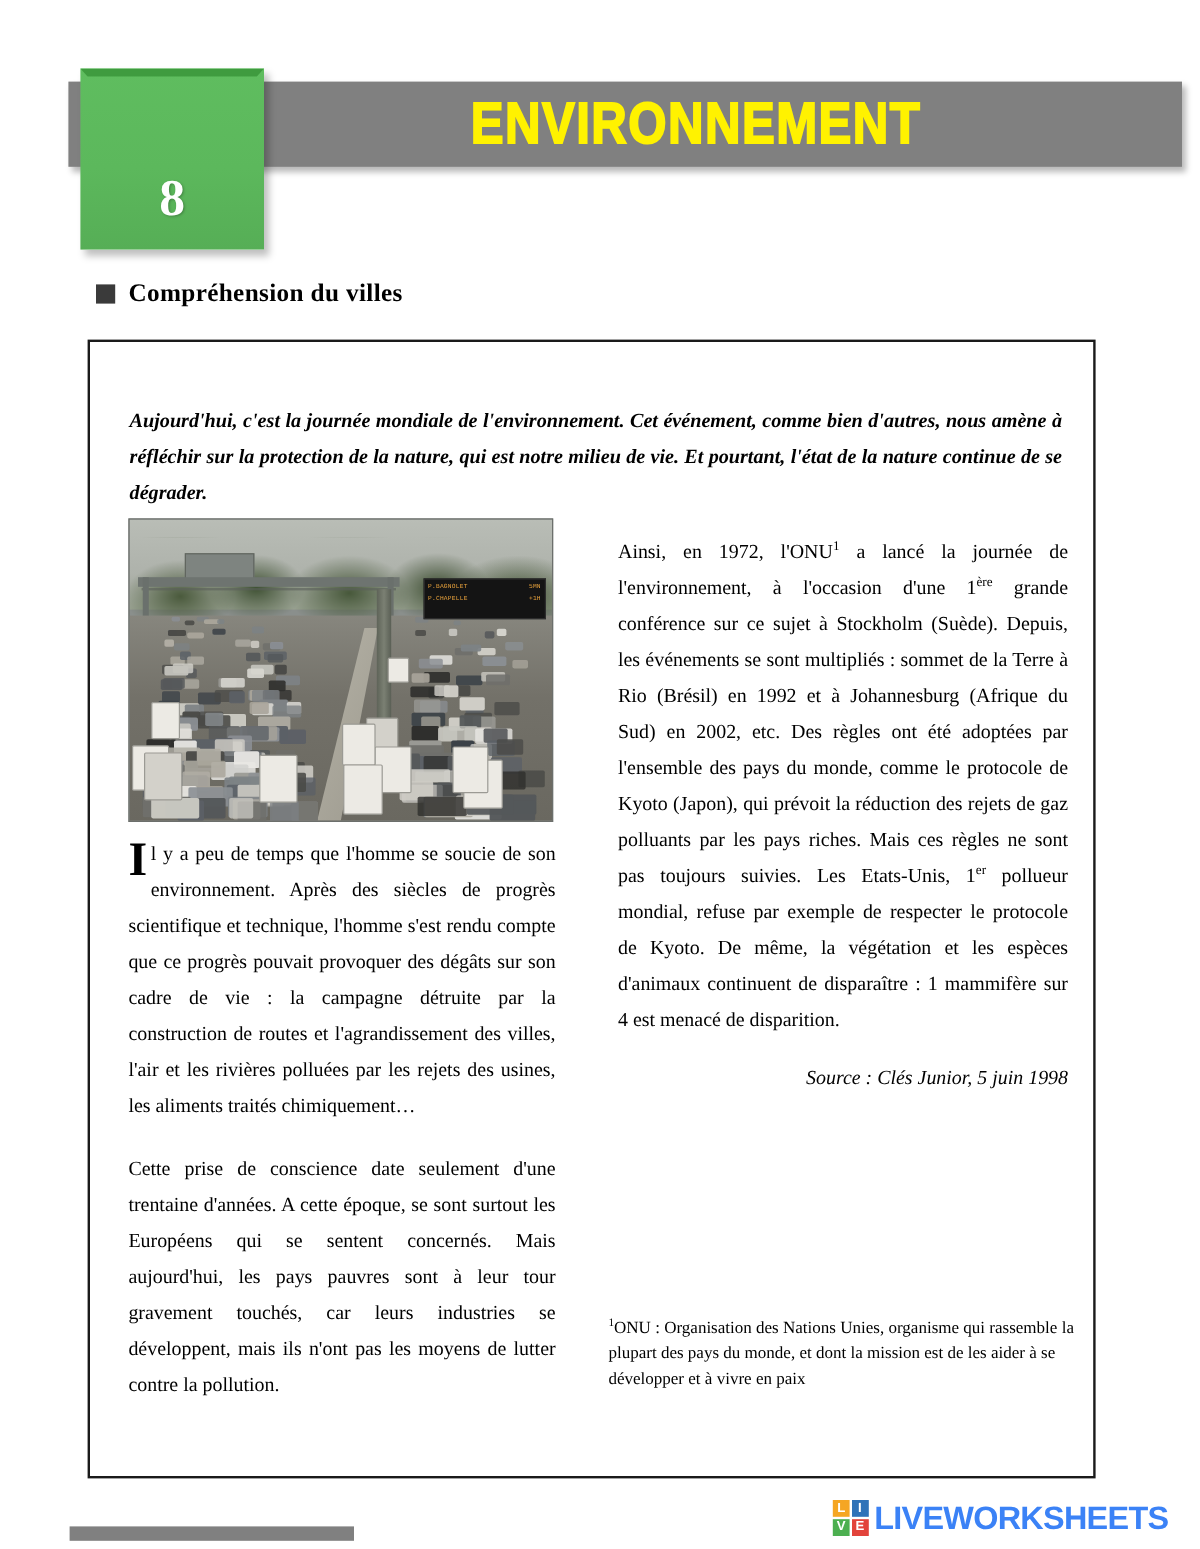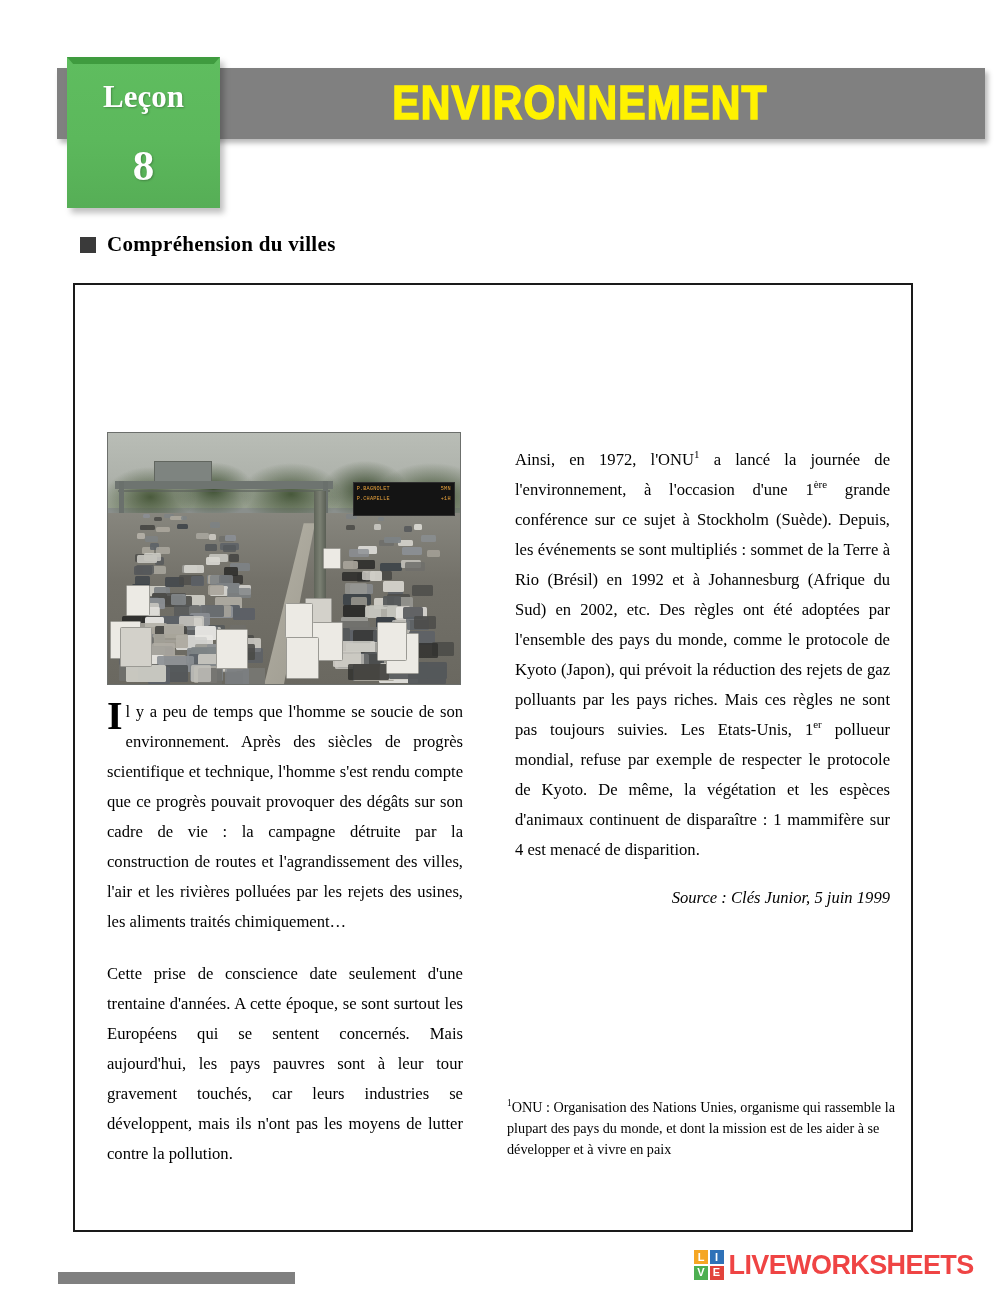--- a/index.html
+++ b/index.html
@@ -305,44 +305,44 @@
     line-height: 1;
   }
   .lw-l { background: #f5a623; }
   .lw-i { background: #2f72b8; }
   .lw-v { background: #4caf50; }
   .lw-e { background: #e2433b; }
   .lw-word {
     font-family: "Liberation Sans", sans-serif;
     font-weight: bold;
     font-size: 27px;
-    color: #ef4444;
+    color: #3b82f6;
     letter-spacing: -0.6px;
     margin-left: 3px;
   }
 </style>
 </head>
 <body>
 
 <div class="header-band"></div>
 <div class="header-title">ENVIRONNEMENT</div>
 
 <div class="lesson-tab">
-  <div class="lesson-word">Leçon</div>
   <div class="lesson-num">8</div>
 </div>
 
 <div class="section-heading">
   <span class="bullet-square"></span>
   <span class="section-heading-text">Compréhension du villes</span>
 </div>
 
 <div class="text-box">
 
 
+  <div class="intro-para">Aujourd'hui, c'est la journée mondiale de l'environnement. Cet événement, comme bien d'autres, nous amène à réfléchir sur la protection de la nature, qui est notre milieu de vie. Et pourtant, l'état de la nature continue de se dégrader.</div>
 
   <div class="photo">
     <div class="ph-sky"></div>
     <div class="ph-trees"></div>
     <div class="ph-billboard"></div>
     <div class="ph-gantry"></div>
     <div class="ph-gantry-leg1"></div>
     <div class="ph-gantry-leg2"></div>
     <div class="ph-road"></div>
     <div class="ph-barrier"></div>
@@ -582,21 +582,21 @@
     </div>
   </div>
 
   <div class="col-left">
     <p class="dropcap-para"><span class="dropcap">I</span><span>l y a peu de temps que l'homme se soucie de son environnement. Après des siècles de progrès scientifique et technique, l'homme s'est rendu compte que ce progrès pouvait provoquer des dégâts sur son cadre de vie : la campagne détruite par la construction de routes et l'agrandissement des villes, l'air et les rivières polluées par les rejets des usines, les aliments traités chimiquement…</span></p>
     <p>Cette prise de conscience date seulement d'une trentaine d'années. A cette époque, se sont surtout les Européens qui se sentent concernés. Mais aujourd'hui, les pays pauvres sont à leur tour gravement touchés, car leurs industries se développent, mais ils n'ont pas les moyens de lutter contre la pollution.</p>
   </div>
 
   <div class="col-right">
     <p><span>Ainsi, en 1972, l'ONU</span><span class="sup">1</span><span> a lancé la journée de l'environnement, à l'occasion d'une 1</span><span class="sup">ère</span><span> grande conférence sur ce sujet à Stockholm (Suède). Depuis, les événements se sont multipliés : sommet de la Terre à Rio (Brésil) en 1992 et à Johannesburg (Afrique du Sud) en 2002, etc. Des règles ont été adoptées par l'ensemble des pays du monde, comme le protocole de Kyoto (Japon), qui prévoit la réduction des rejets de gaz polluants par les pays riches. Mais ces règles ne sont pas toujours suivies. Les Etats-Unis, 1</span><span class="sup">er</span><span> pollueur mondial, refuse par exemple de respecter le protocole de Kyoto. De même, la végétation et les espèces d'animaux continuent de disparaître : 1 mammifère sur 4 est menacé de disparition.</span></p>
-    <div class="source-line">Source : Clés Junior, 5 juin 1999</div>
+    <div class="source-line">Source : Clés Junior, 5 juin 1998</div>
   </div>
 
   <div class="footnote"><span class="sup">1</span><span>ONU : Organisation des Nations Unies, organisme qui rassemble la plupart des pays du monde, et dont la mission est de les aider à se développer et à vivre en paix</span></div>
 
 </div>
 
 <div class="footer-bar"></div>
 
 <div class="lw-logo">
   <div class="lw-grid">

